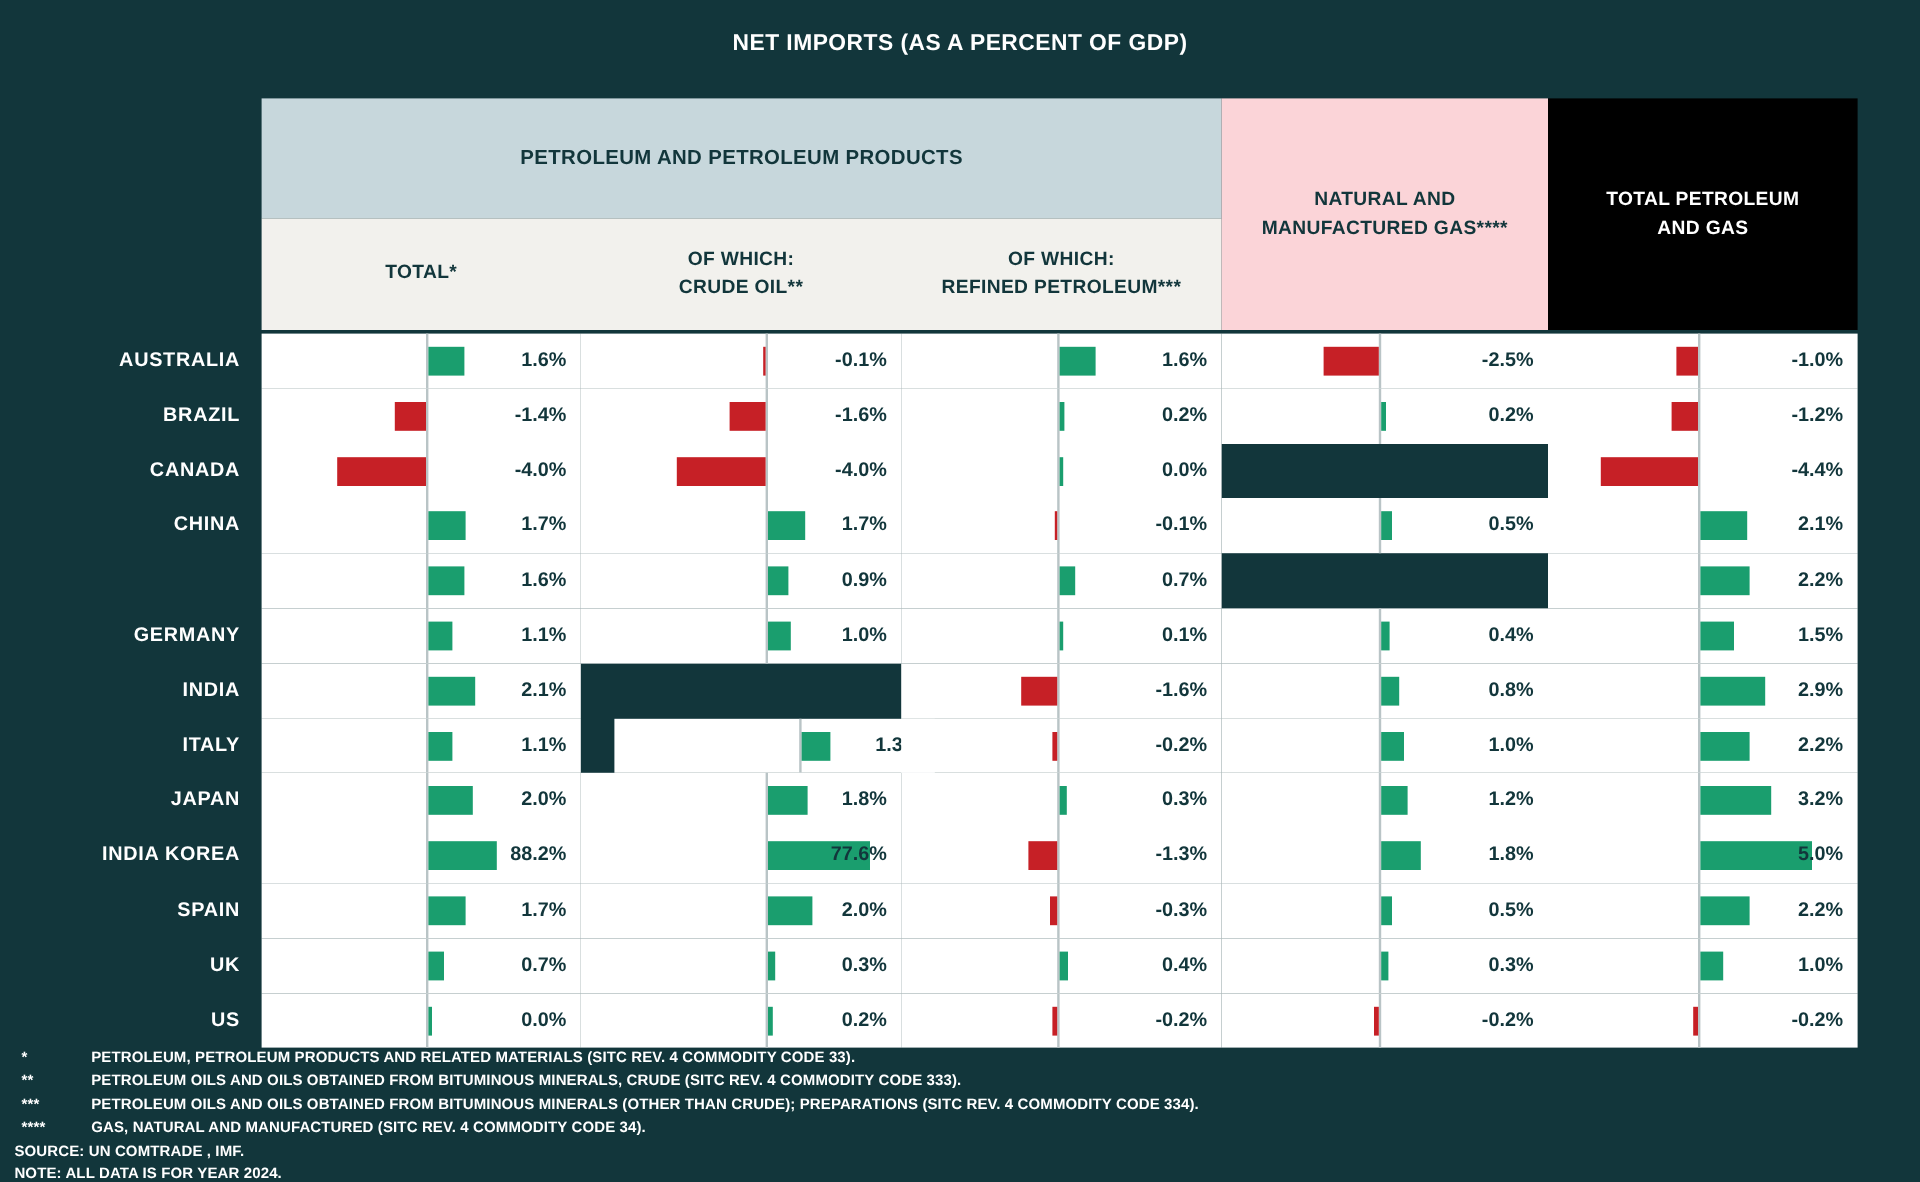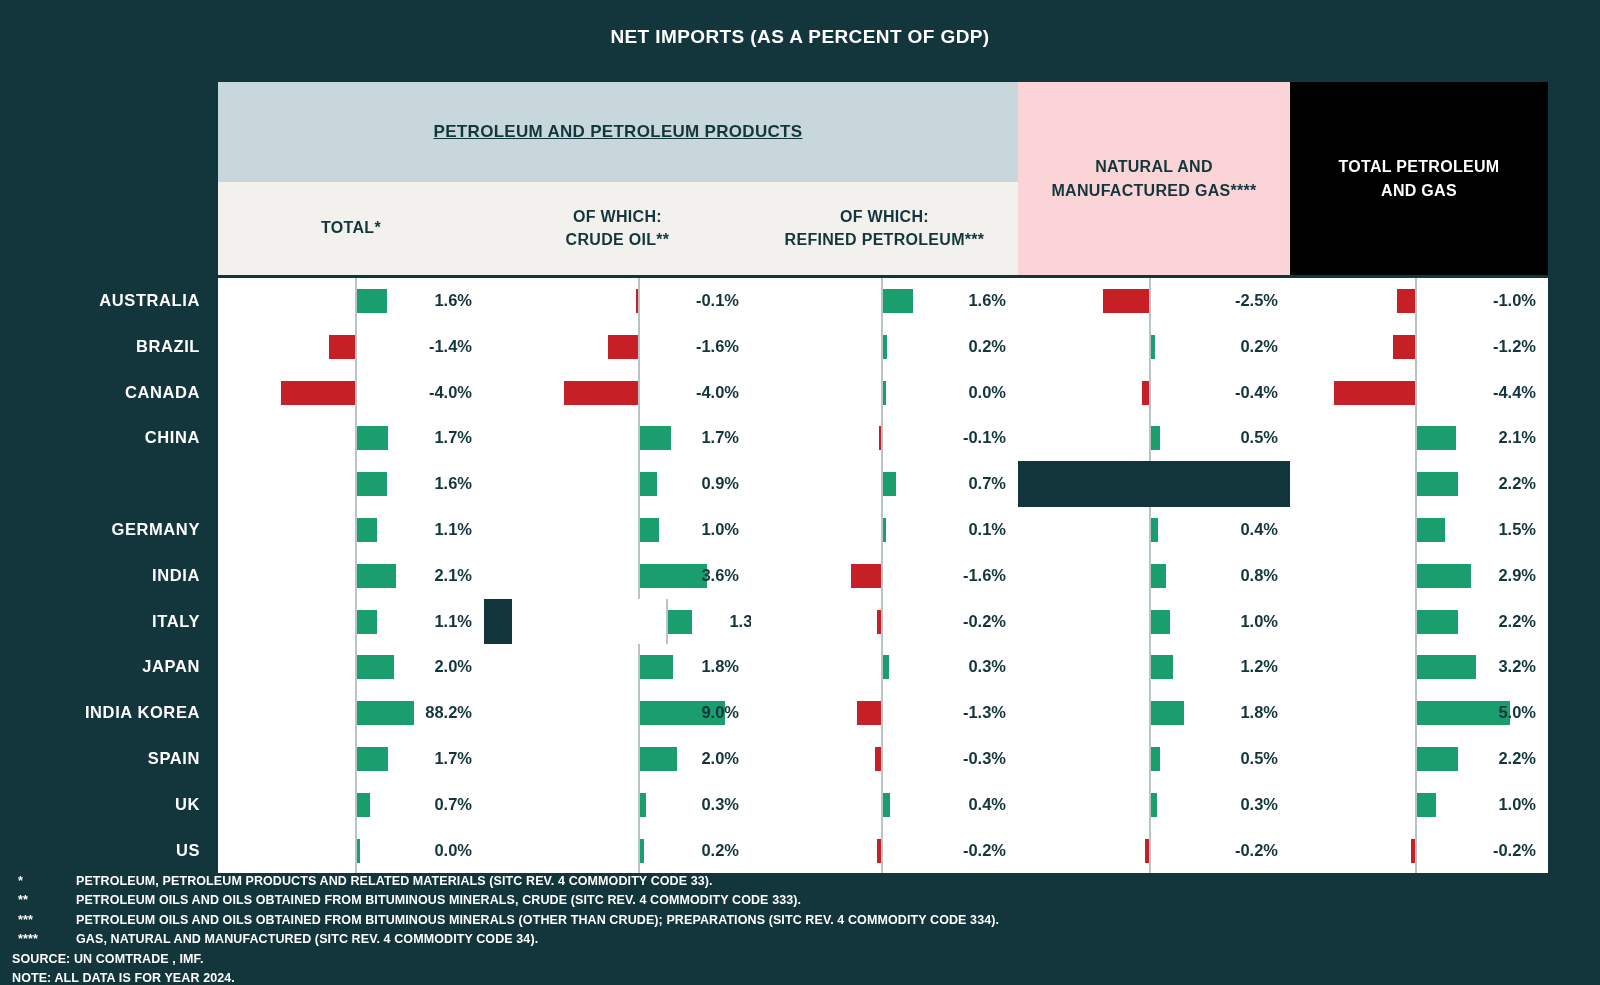--- a/index.html
+++ b/index.html
@@ -154,21 +154,21 @@
   }
   .note-txt { flex: 1 1 auto; padding-left: 20px; }
   .note-plain { padding-left: 0; }
 </style>
 </head>
 <body>
 
 <div id="title">NET IMPORTS (AS A PERCENT OF GDP)</div>
 
 <div id="header">
-  <div class="hdr-group bg-petrol" style="left:0; width:800px;text-decoration:underline;">PETROLEUM AND PETROLEUM PRODUCTS</div>
+  <div class="hdr-group bg-petrol" style="left:0; width:800px;">PETROLEUM AND PETROLEUM PRODUCTS</div>
   <div class="hdr-sub bg-sub" style="left:0; width:800px;"></div>
   <div class="hdr-sub" style="left:0; width:266px;">
     <span style="color:#12363b;">TOTAL*</span>
   </div>
   <div class="hdr-sub" style="left:266px; width:267px;">
     <span style="color:#12363b; white-space:pre-line;">OF WHICH:
 CRUDE OIL**</span>
   </div>
   <div class="hdr-sub" style="left:533px; width:267px;">
     <span style="color:#12363b; white-space:pre-line;">OF WHICH:
@@ -249,25 +249,20 @@
       <div class="cell cell-bg" style="left: 484px; width: 267px;">
         <div class="axis" style="left: 154px;"></div>
         <div class="bar neg" style="width: 74px; left: 80px;"></div>
         <div class="val" style="right: 12px; width: 110px;">-4.0%</div>
       </div>
       <div class="cell cell-bg" style="left: 751px; width: 267px;">
         <div class="axis" style="left: 130px;"></div>
         <div class="bar pos" style="width: 2.5px; left: 132px;"></div>
         <div class="val" style="right: 12px; width: 110px;">0.0%</div>
       </div>
-      <div class="cell cell-bg" style="left: 1018px; width: 272px;">
-        <div class="axis" style="left: 131px;"></div>
-        <div class="bar neg" style="width: 7.4px; left: 123.6px;"></div>
-        <div class="val" style="right: 12px; width: 110px;">-0.4%</div>
-      </div>
       <div class="cell cell-bg" style="left: 1290px; width: 258px;">
         <div class="axis" style="left: 125px;"></div>
         <div class="bar neg" style="width: 81.4px; left: 43.6px;"></div>
         <div class="val" style="right: 12px; width: 110px;">-4.4%</div>
       </div>
     </div>
     <div class="row">
       <div class="row-label">CHINA</div>
       <div class="cell cell-bg" style="left: 218px; width: 266px;">
         <div class="axis" style="left: 137px;"></div>
@@ -345,25 +340,20 @@
         <div class="val" style="right: 12px; width: 110px;">1.5%</div>
       </div>
     </div>
     <div class="row">
       <div class="row-label">INDIA</div>
       <div class="cell cell-bg" style="left: 218px; width: 266px;">
         <div class="axis" style="left: 137px;"></div>
         <div class="bar pos" style="width: 38.85px; left: 139px;"></div>
         <div class="val" style="right: 12px; width: 110px;">2.1%</div>
       </div>
-      <div class="cell cell-bg" style="left: 484px; width: 267px;">
-        <div class="axis" style="left: 154px;"></div>
-        <div class="bar pos" style="width: 66.6px; left: 156px;"></div>
-        <div class="val" style="right: 12px; width: 110px;">3.6%</div>
-      </div>
       <div class="cell cell-bg" style="left: 751px; width: 267px;">
         <div class="axis" style="left: 130px;"></div>
         <div class="bar neg" style="width: 29.6px; left: 100.4px;"></div>
         <div class="val" style="right: 12px; width: 110px;">-1.6%</div>
       </div>
       <div class="cell cell-bg" style="left: 1018px; width: 272px;">
         <div class="axis" style="left: 131px;"></div>
         <div class="bar pos" style="width: 14.8px; left: 133px;"></div>
         <div class="val" style="right: 12px; width: 110px;">0.8%</div>
       </div>
@@ -432,21 +422,21 @@
     <div class="row">
       <div class="row-label">INDIA KOREA</div>
       <div class="cell cell-bg" style="left: 218px; width: 266px;">
         <div class="axis" style="left: 137px;"></div>
         <div class="bar pos" style="width: 57.35px; left: 139px;"></div>
         <div class="val" style="right: 12px; width: 110px;">88.2%</div>
       </div>
       <div class="cell cell-bg" style="left: 484px; width: 267px;">
         <div class="axis" style="left: 154px;"></div>
         <div class="bar pos" style="width: 85.1px; left: 156px;"></div>
-        <div class="val" style="right: 12px; width: 110px;">9.0%</div>
+        <div class="val" style="right: 12px; width: 110px;">77.6%</div>
       </div>
       <div class="cell cell-bg" style="left: 751px; width: 267px;">
         <div class="axis" style="left: 130px;"></div>
         <div class="bar neg" style="width: 24.05px; left: 105.95px;"></div>
         <div class="val" style="right: 12px; width: 110px;">-1.3%</div>
       </div>
       <div class="cell cell-bg" style="left: 1018px; width: 272px;">
         <div class="axis" style="left: 131px;"></div>
         <div class="bar pos" style="width: 33.3px; left: 133px;"></div>
         <div class="val" style="right: 12px; width: 110px;">1.8%</div>

